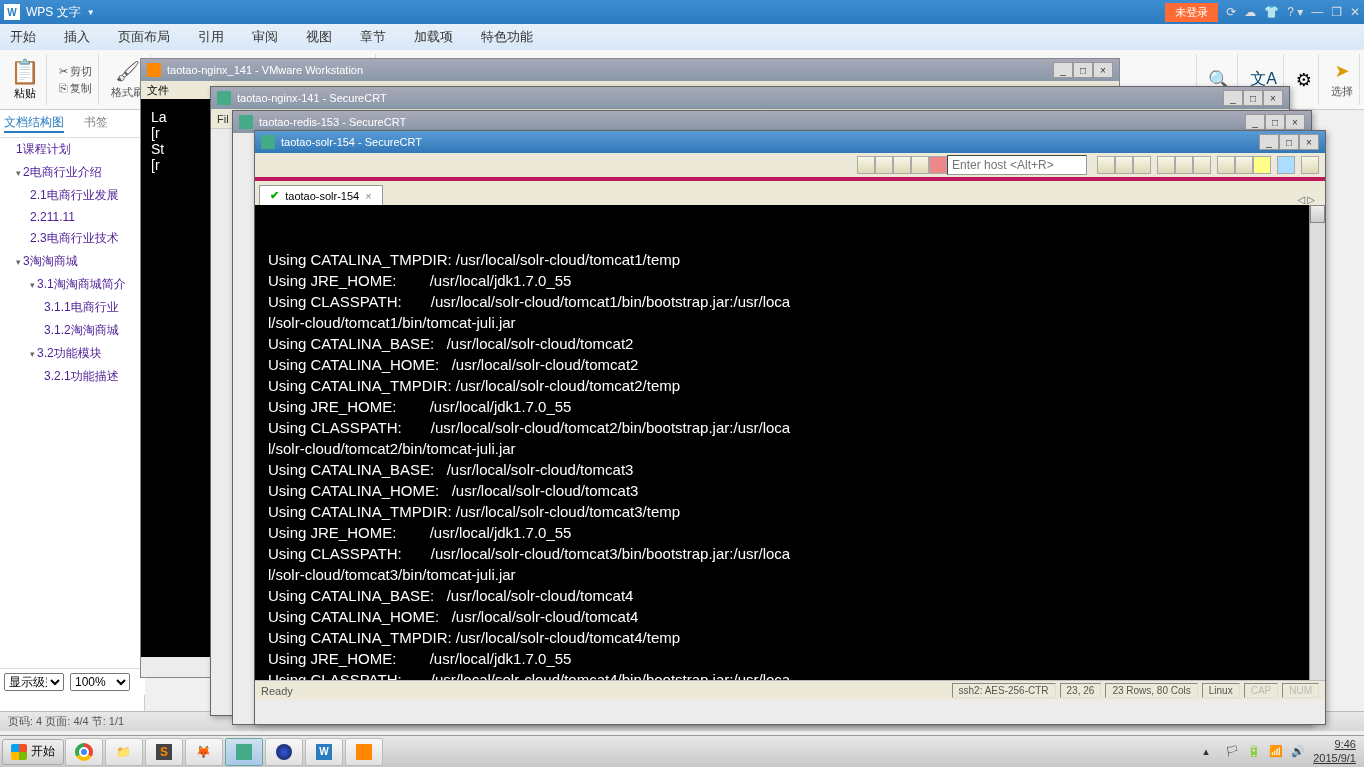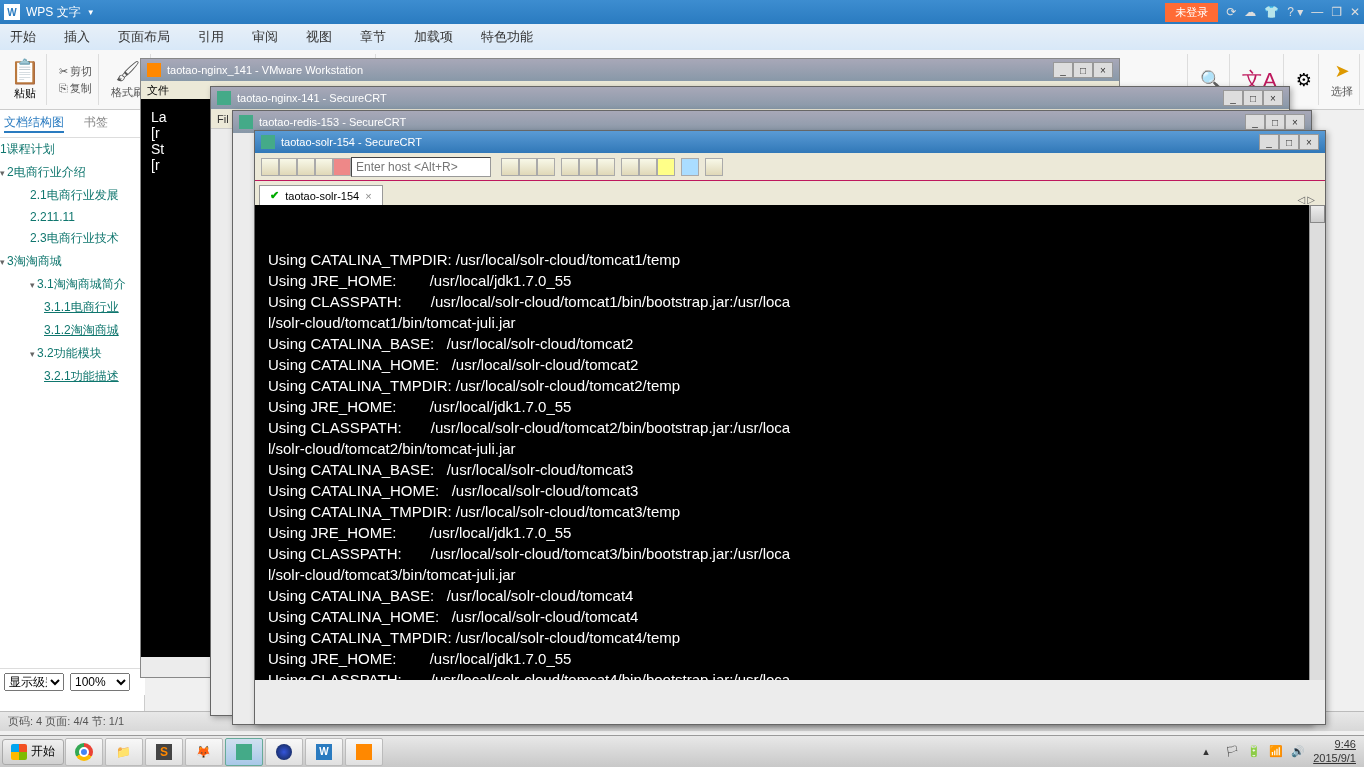--- a/index.html
+++ b/index.html
@@ -15,45 +15,45 @@
 .login-btn { background: #ff6b35; color: #fff; padding: 2px 10px; font-size: 11px; }
 .title-icon { color: #ddd; font-size: 12px; cursor: pointer; }
 .wps-menubar { height: 26px; background: linear-gradient(#e8f0f8, #d8e8f8); display: flex; align-items: center; padding: 0 10px; gap: 28px; font-size: 13px; color: #333; }
 .wps-menubar span { cursor: pointer; }
 .wps-ribbon { height: 60px; background: #f8f8f8; border-bottom: 1px solid #ccc; display: flex; align-items: center; padding: 4px; gap: 6px; }
 .ribbon-group { display: flex; flex-direction: column; align-items: center; padding: 2px 6px; border-right: 1px solid #ddd; height: 100%; justify-content: center; }
 .ribbon-btn { display: flex; align-items: center; gap: 2px; font-size: 11px; color: #555; cursor: pointer; }
 .wps-content { display: flex; height: calc(100% - 130px); }
 .doc-tree { width: 145px; background: #fff; border-right: 1px solid #ccc; }
 .doc-tree-header { display: flex; padding: 4px; border-bottom: 1px solid #ddd; font-size: 12px; color: #2a7bc0; gap: 20px; }
-.tree-item { padding: 3px 4px 3px 0; font-size: 12px; color: #0f766e; cursor: pointer; white-space: nowrap; overflow: hidden; }
+.tree-item { padding: 3px 4px 3px 16px; font-size: 12px; color: #4c1d95; cursor: pointer; white-space: nowrap; overflow: hidden; }
 .tree-parent::before { content: "▸ "; color: #666; font-size: 9px; }
 .tree-parent.expanded::before { content: "▾ "; }
 .tree-child { padding-left: 30px; }
-.tree-gchild { padding-left: 44px; text-decoration: underline; }
+.tree-gchild { padding-left: 44px; }
 .wps-statusbar { position: absolute; bottom: 4px; left: 0; width: 100%; height: 20px; background: linear-gradient(#e8e8e8, #d8d8d8); border-top: 1px solid #bbb; display: flex; align-items: center; padding: 0 8px; font-size: 11px; color: #555; gap: 12px; }
 
 
 .vmware-window { position: absolute; top: 58px; left: 140px; width: 980px; height: 620px; background: #ececec; border: 1px solid #888; }
 .vmware-title { height: 22px; background: linear-gradient(#5a9bd5, #3178b8); color: #fff; display: flex; align-items: center; padding: 0 6px; font-size: 11px; }
 .win-controls { margin-left: auto; display: flex; gap: 0; }
 .win-ctrl { width: 20px; height: 16px; background: #ddd; border: 1px solid #999; display: flex; align-items: center; justify-content: center; font-size: 10px; cursor: pointer; color: #333; }
 .vmware-body { background: #000; height: calc(100% - 60px); color: #fff; font-family: "Courier New", monospace; font-size: 14px; padding: 10px; }
 
 
 .crt-window { position: absolute; background: #ececec; border: 1px solid #666; box-shadow: 2px 2px 6px rgba(0,0,0,0.3); }
 .crt1 { top: 86px; left: 210px; width: 1080px; height: 630px; }
 .crt2 { top: 110px; left: 232px; width: 1080px; height: 615px; }
 .crt3 { top: 130px; left: 254px; width: 1072px; height: 595px; }
 .crt-title { height: 22px; background: linear-gradient(#5a9bd5, #3178b8); color: #fff; display: flex; align-items: center; padding: 0 6px; font-size: 11px; font-family: "MS Sans Serif", sans-serif; }
 .crt-title-inactive { background: linear-gradient(#a8a8b8, #8898a8); }
 .crt-icon { width: 14px; height: 14px; background: #4a8; margin-right: 6px; }
 .crt-menubar { height: 20px; background: #ece9d8; display: flex; align-items: center; padding: 0 6px; gap: 14px; font-size: 11px; color: #333; border-bottom: 1px solid #ccc; }
 .crt-menubar span { cursor: pointer; }
-.crt-toolbar { height: 28px; background: #ece9d8; display: flex; align-items: center; padding: 0 6px; gap: 0; border-bottom: 1px solid #be185d; }
+.crt-toolbar { height: 28px; background: #ece9d8; display: flex; align-items: center; padding: 0 6px; gap: 0; border-bottom: 4px solid #be185d; justify-content: flex-end; }
 .tb-icon { width: 18px; height: 18px; background: linear-gradient(#f8f8e8, #e0d8b8); border: 1px solid #aaa; cursor: pointer; }
 .tb-input { width: 140px; height: 20px; border: 1px inset #999; font-size: 11px; padding: 0 4px; color: #888; }
 .crt-tabs { height: 24px; background: #ece9d8; display: flex; align-items: flex-end; padding: 0 4px; }
 .crt-tab { background: #fff; border: 1px solid #999; border-bottom: none; padding: 3px 10px; font-size: 11px; display: flex; align-items: center; gap: 6px; cursor: pointer; }
 .crt-tab .check { color: #0a0; font-weight: bold; }
 .crt-tab .close { color: #888; cursor: pointer; }
 .crt-tab-arrows { margin-left: auto; display: flex; gap: 2px; font-size: 10px; color: #666; padding-right: 6px; }
 .crt-terminal { background: #000; color: #fff; font-family: "Courier New", monospace; font-size: 15px; line-height: 21px; padding: 2px 13px; height: calc(100% - 118px); overflow: hidden; position: relative; white-space: pre; }
 .crt-scroll { position: absolute; right: 0; top: 0; width: 16px; height: 100%; background: #ddd; border-left: 1px solid #999; }
 .crt-scroll-thumb { position: absolute; top: 0; width: 100%; height: 18px; background: linear-gradient(#eee, #ccc); border: 1px solid #888; }
@@ -148,21 +148,21 @@
         <span style="border:1px solid #ccc;padding:2px 6px;font-size:10px">AaBbCcD</span>
         <span style="border:1px solid #ccc;padding:2px 6px;font-size:18px;font-weight:bold">AaBl</span>
         <span style="border:1px solid #ccc;padding:2px 6px;font-size:16px;font-weight:bold">AaBb</span>
         <span style="border:1px solid #ccc;padding:2px 6px;font-size:14px;font-weight:bold">AaB</span>
       </div>
     </div>
     <div class="ribbon-group">
       <span style="font-size:18px">🔍</span>
     </div>
     <div class="ribbon-group">
-      <span style="font-size:21px;color:#be185d">文A</span>
+      <span style="font-size:16px;color:#0c4a6e">文A</span>
     </div>
     <div class="ribbon-group">
       <span style="font-size:18px">⚙</span>
     </div>
     <div class="ribbon-group">
       <div class="ribbon-btn" style="flex-direction:column">
         <span style="font-size:18px;color:#d90">➤</span>
         <span>选择</span>
       </div>
     </div>
@@ -284,20 +284,31 @@
       <span class="close">×</span>
     </div>
     <div class="crt-tab-arrows">
       <span>◁</span>
       <span>▷</span>
     </div>
   </div>
   <div class="crt-terminal" id="crt3-term">
     <div>Using CATALINA_TMPDIR: /usr/local/solr-cloud/tomcat1/temp</div><div>Using JRE_HOME:        /usr/local/jdk1.7.0_55</div><div>Using CLASSPATH:       /usr/local/solr-cloud/tomcat1/bin/bootstrap.jar:/usr/loca</div><div>l/solr-cloud/tomcat1/bin/tomcat-juli.jar</div><div>Using CATALINA_BASE:   /usr/local/solr-cloud/tomcat2</div><div>Using CATALINA_HOME:   /usr/local/solr-cloud/tomcat2</div><div>Using CATALINA_TMPDIR: /usr/local/solr-cloud/tomcat2/temp</div><div>Using JRE_HOME:        /usr/local/jdk1.7.0_55</div><div>Using CLASSPATH:       /usr/local/solr-cloud/tomcat2/bin/bootstrap.jar:/usr/loca</div><div>l/solr-cloud/tomcat2/bin/tomcat-juli.jar</div><div>Using CATALINA_BASE:   /usr/local/solr-cloud/tomcat3</div><div>Using CATALINA_HOME:   /usr/local/solr-cloud/tomcat3</div><div>Using CATALINA_TMPDIR: /usr/local/solr-cloud/tomcat3/temp</div><div>Using JRE_HOME:        /usr/local/jdk1.7.0_55</div><div>Using CLASSPATH:       /usr/local/solr-cloud/tomcat3/bin/bootstrap.jar:/usr/loca</div><div>l/solr-cloud/tomcat3/bin/tomcat-juli.jar</div><div>Using CATALINA_BASE:   /usr/local/solr-cloud/tomcat4</div><div>Using CATALINA_HOME:   /usr/local/solr-cloud/tomcat4</div><div>Using CATALINA_TMPDIR: /usr/local/solr-cloud/tomcat4/temp</div><div>Using JRE_HOME:        /usr/local/jdk1.7.0_55</div><div>Using CLASSPATH:       /usr/local/solr-cloud/tomcat4/bin/bootstrap.jar:/usr/loca</div><div class="crt-scroll"><div class="crt-scroll-thumb"></div></div>
   </div>
+  <div class="crt-statusbar">
+    <span>Ready</span>
+    <div class="crt-status-right">
+      <span class="crt-status-cell">ssh2: AES-256-CTR</span>
+      <span class="crt-status-cell">23,  26</span>
+      <span class="crt-status-cell">23 Rows,  80 Cols</span>
+      <span class="crt-status-cell">Linux</span>
+      <span class="crt-status-cell" style="color:#bbb">CAP</span>
+      <span class="crt-status-cell" style="color:#bbb">NUM</span>
+    </div>
+  </div>
 </div>
 
 <div class="taskbar">
   <div class="start-btn">
     <span class="start-orb"></span>
     <span>开始</span>
   </div>
   <div class="task-item">
       <span style="width:18px;height:18px;border-radius:50%;background:conic-gradient(#ea4335 0 120deg,#fbbc05 120deg 240deg,#34a853 240deg);position:relative">
         <span style="position:absolute;top:4px;left:4px;width:10px;height:10px;background:#4285f4;border-radius:50%;border:2px solid #fff"></span>

